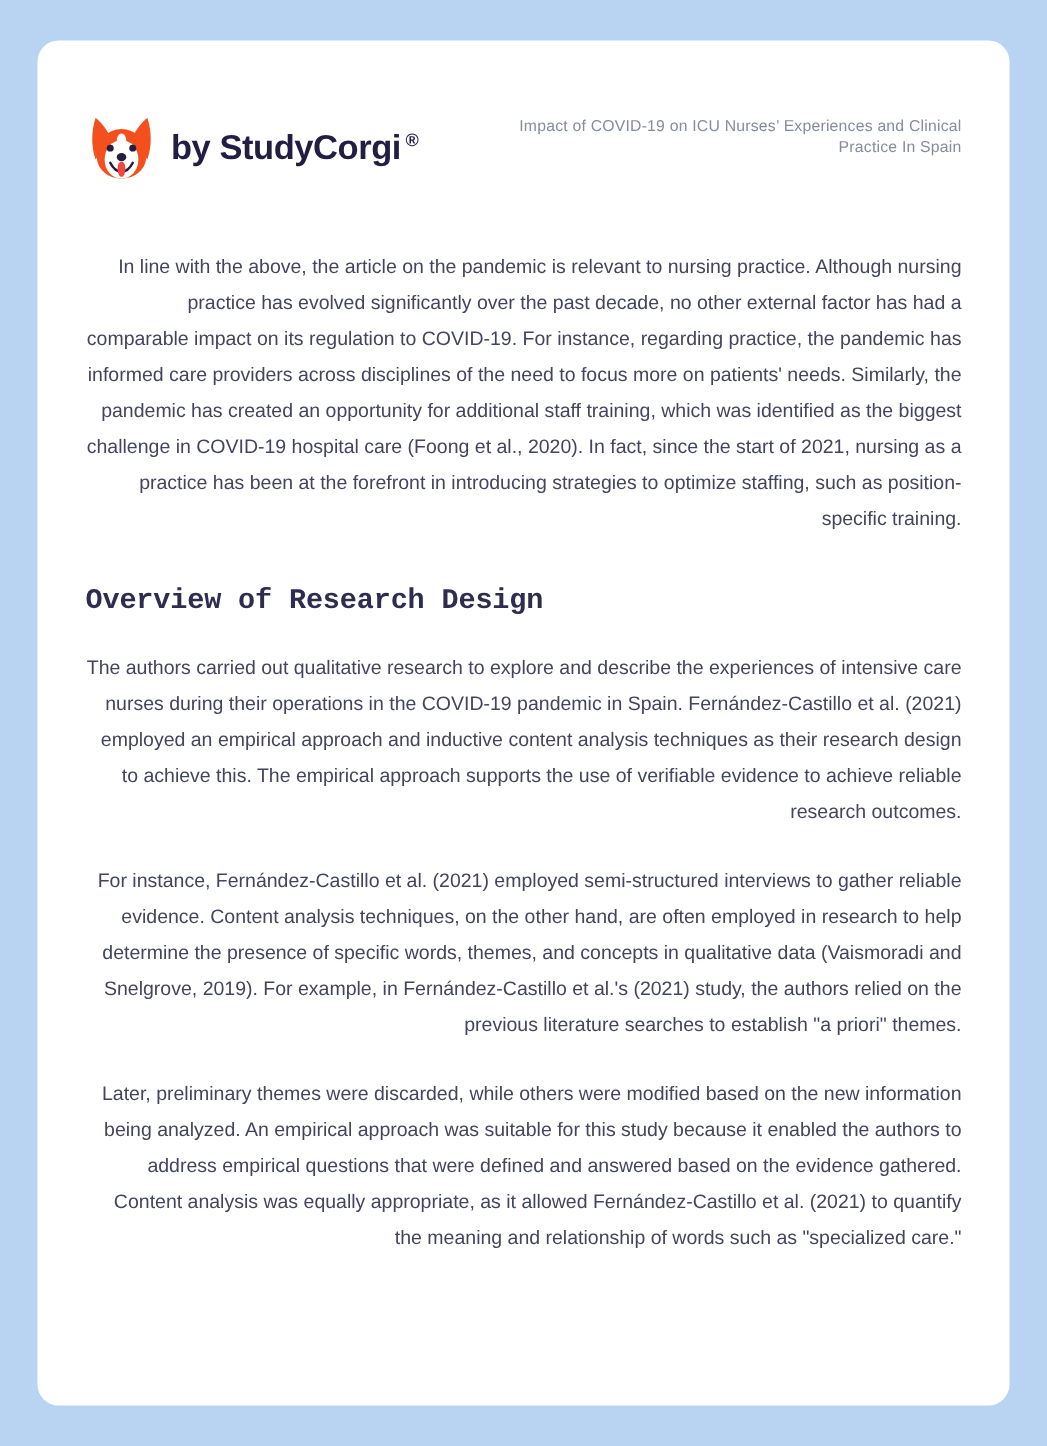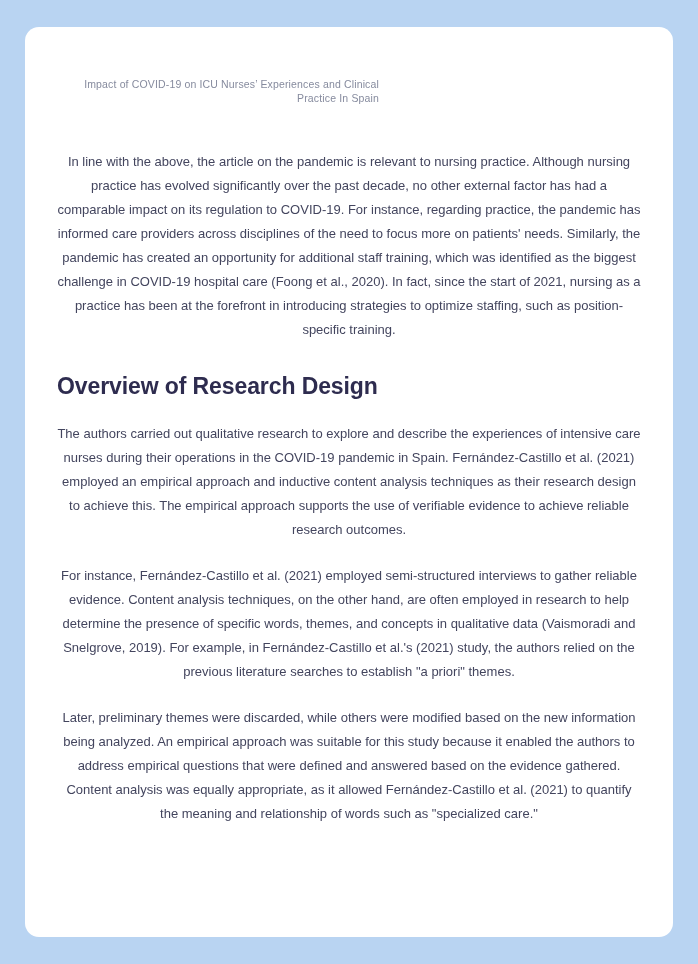--- a/index.html
+++ b/index.html
@@ -103,42 +103,69 @@
     padding: 0 32px;
     margin-top: 44px;
     box-sizing: border-box;
   }
 
   .doc-body p {
     font-size: 13px;
     line-height: 24px;
     color: #43455e;
     margin: 0 0 22px 0;
-    text-align: center;
+    text-align: right;
   }
 
   .doc-body h2 {
-    font-size: 23px;
+    font-size: 19px;
     font-weight: bold;
     color: #2e2c4f;
     margin: 30px 0 20px 0;
     letter-spacing: -0.1px;
     line-height: 1.3;
+    font-family: Liberation Mono, monospace;
   }
 
   .doc-body p.last { margin-bottom: 0; }
 </style>
 </head>
 <body>
 
 <div class="page">
   <div class="paper">
 
     <div class="doc-header">
 
+      <div class="brand">
+        <span>
+          <svg class="corgi-logo" viewBox="0 0 64 64" xmlns="http://www.w3.org/2000/svg" aria-hidden="true">
+
+            <path d="M9 6 C5 18 5 32 9 43 C13 36 18 30 24 26 C20 18 15 11 9 6 Z" fill="#f4501e"></path>
+
+            <path d="M55 6 C59 18 59 32 55 43 C51 36 46 30 40 26 C44 18 49 11 55 6 Z" fill="#f4501e"></path>
+
+            <path d="M32 16 C44 16 54 26 54 40 C54 52 44 60 32 60 C20 60 10 52 10 40 C10 26 20 16 32 16 Z" fill="#f4501e"></path>
+
+            <path d="M32 26 C40 26 47 33 47 43 C47 53 40 60 32 60 C24 60 17 53 17 43 C17 33 24 26 32 26 Z" fill="#ffffff"></path>
+
+            <path d="M32 20 C35 20 36.5 24 36.5 30 C36.5 35 35 37 32 37 C29 37 27.5 35 27.5 30 C27.5 24 29 20 32 20 Z" fill="#ffffff"></path>
+
+            <circle cx="22" cy="33" r="3.1" fill="#221d43"></circle>
+            <circle cx="42" cy="33" r="3.1" fill="#221d43"></circle>
+
+            <ellipse cx="32" cy="41" rx="4.2" ry="3.6" fill="#221d43"></ellipse>
+
+            <path d="M22 46 C25 52 29 54 32 54 C35 54 39 52 42 46" fill="none" stroke="#221d43" stroke-width="2.2" stroke-linecap="round"></path>
+
+            <path d="M32 45 C34.2 45 35.4 47 35.4 51 C35.4 55.5 34 58.5 32 58.5 C30 58.5 28.6 55.5 28.6 51 C28.6 47 29.8 45 32 45 Z" fill="#f04a3c"></path>
+          </svg>
+        </span>
+        <span class="brand-wordmark"><span>by StudyCorgi</span><span class="brand-reg">®</span></span>
+      </div>
 
       <div class="header-meta">
         <div class="header-title">Impact of COVID-19 on ICU Nurses’ Experiences and Clinical Practice In Spain</div>
       </div>
 
     </div>
 
     <div class="doc-body">
       <p>In line with the above, the article on the pandemic is relevant to nursing practice. Although nursing practice has evolved significantly over the past decade, no other external factor has had a comparable impact on its regulation to COVID-19. For instance, regarding practice, the pandemic has informed care providers across disciplines of the need to focus more on patients' needs. Similarly, the pandemic has created an opportunity for additional staff training, which was identified as the biggest challenge in COVID-19 hospital care (Foong et al., 2020). In fact, since the start of 2021, nursing as a practice has been at the forefront in introducing strategies to optimize staffing, such as position-specific training.</p>
       <h2>Overview of Research Design</h2>

